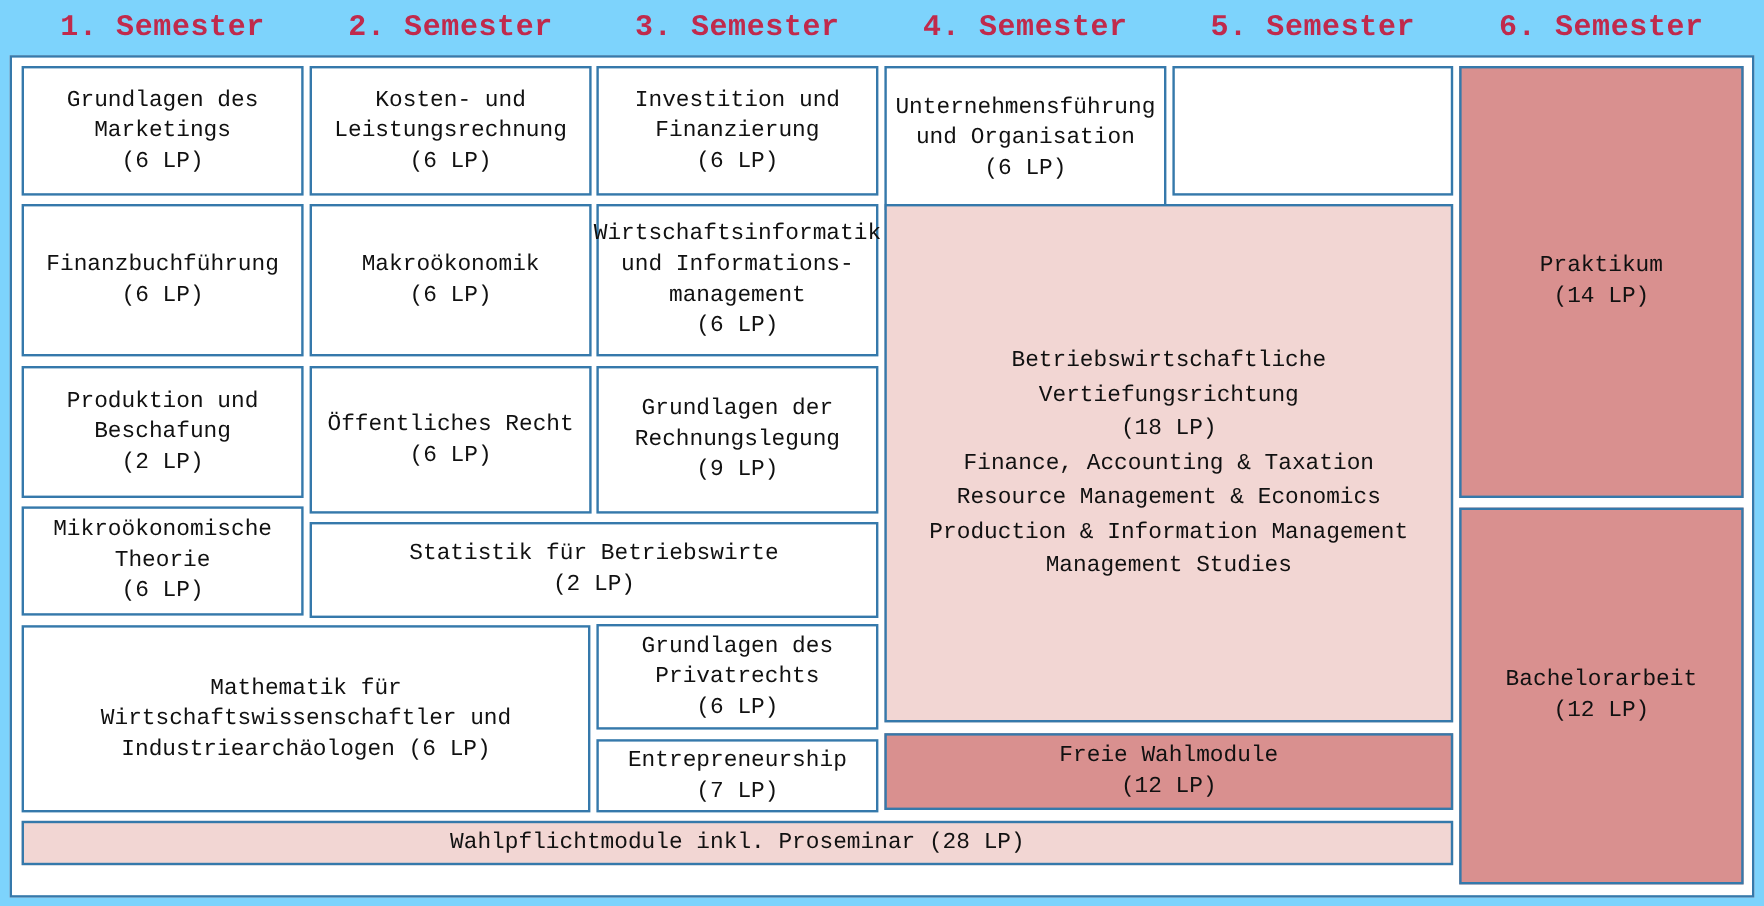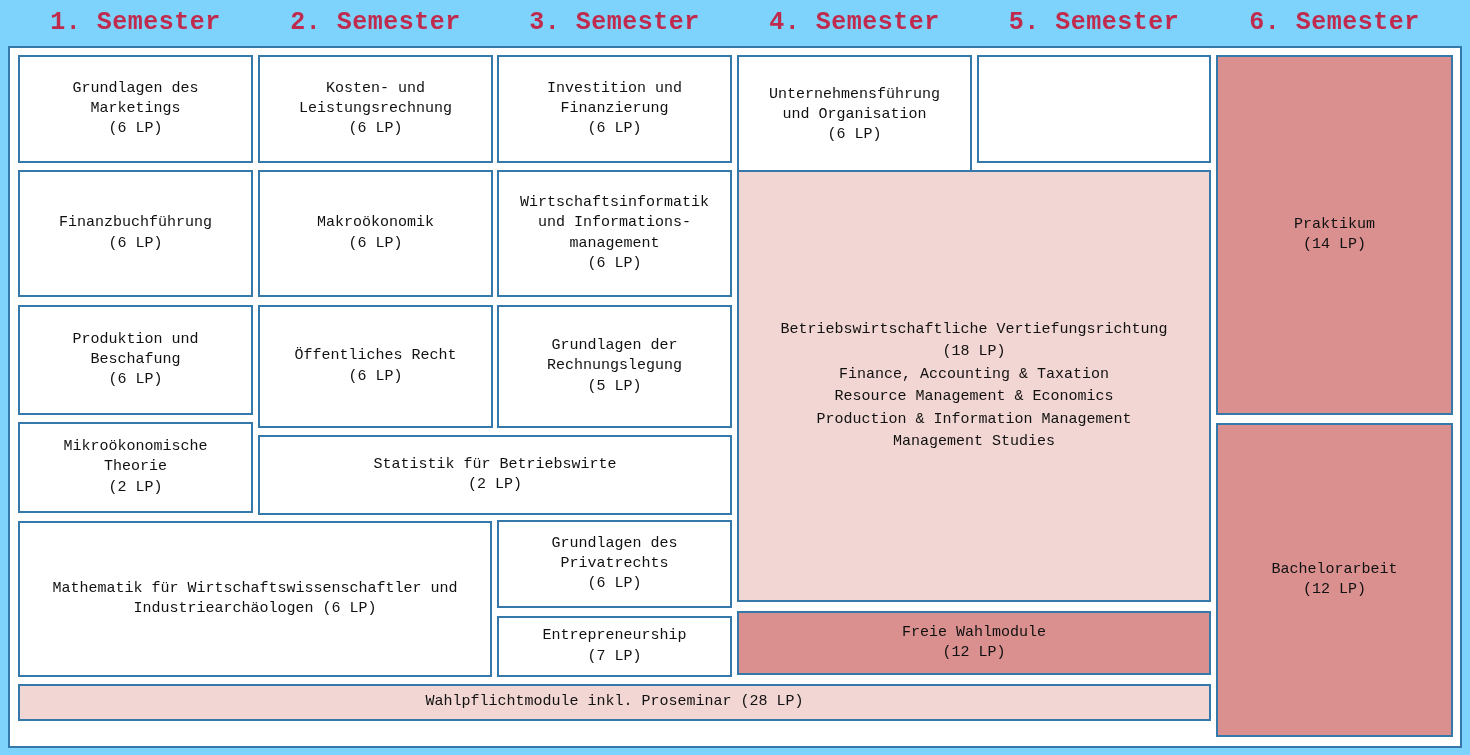--- a/index.html
+++ b/index.html
@@ -36,21 +36,21 @@
   .box{
     position:absolute;
     border:2px solid var(--border-blue);
     box-sizing:border-box;
     display:flex;align-items:center;justify-content:center;
     text-align:center;
     background:#ffffff;
   }
   .box .label{
     white-space:pre-line;
-    font-size:15px;
+    font-size:19px;
     line-height:1.35;
     padding:2px 6px;
     text-align:center;
   }
   .box.roomy .label{line-height:1.5;}
   .light-pink{background:var(--light-pink);}
   .dark-pink{background:var(--dark-pink);}
 </style>
 </head>
 <body>
@@ -71,26 +71,26 @@
 Marketings
 (6 LP)</span>
   </div>
   <div class="box" style="left:18px;top:170px;width:235px;height:127px">
     <span class="label">Finanzbuchführung
 (6 LP)</span>
   </div>
   <div class="box" style="left:18px;top:305px;width:235px;height:110px">
     <span class="label">Produktion und
 Beschafung
-(6 LP)</span>
+(2 LP)</span>
   </div>
   <div class="box" style="left:18px;top:422px;width:235px;height:91px">
     <span class="label">Mikroökonomische
 Theorie
-(2 LP)</span>
+(6 LP)</span>
   </div>
   <div class="box" style="left:18px;top:521px;width:474px;height:156px">
     <span class="label">Mathematik für Wirtschaftswissenschaftler und
 Industriearchäologen (6 LP)</span>
   </div>
 
   <div class="box" style="left:258px;top:55px;width:235px;height:108px">
     <span class="label">Kosten- und
 Leistungsrechnung
 (6 LP)</span>
@@ -115,21 +115,21 @@
   </div>
   <div class="box" style="left:497px;top:170px;width:235px;height:127px">
     <span class="label">Wirtschaftsinformatik
 und Informations-
 management
 (6 LP)</span>
   </div>
   <div class="box" style="left:497px;top:305px;width:235px;height:123px">
     <span class="label">Grundlagen der
 Rechnungslegung
-(5 LP)</span>
+(9 LP)</span>
   </div>
   <div class="box" style="left:497px;top:520px;width:235px;height:88px">
     <span class="label">Grundlagen des
 Privatrechts
 (6 LP)</span>
   </div>
   <div class="box" style="left:497px;top:616px;width:235px;height:61px">
     <span class="label">Entrepreneurship
 (7 LP)</span>
   </div>

